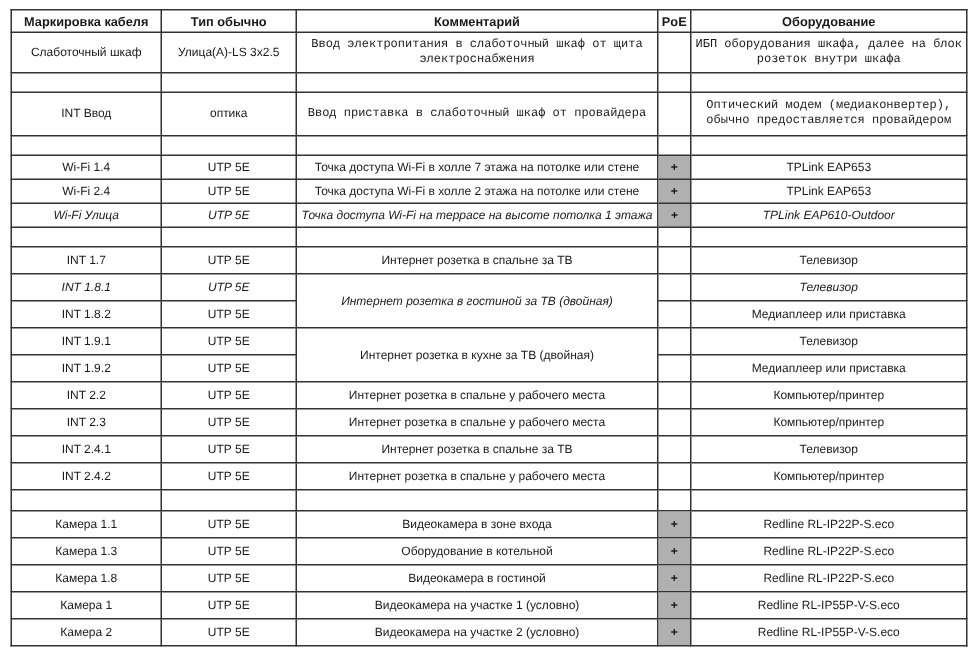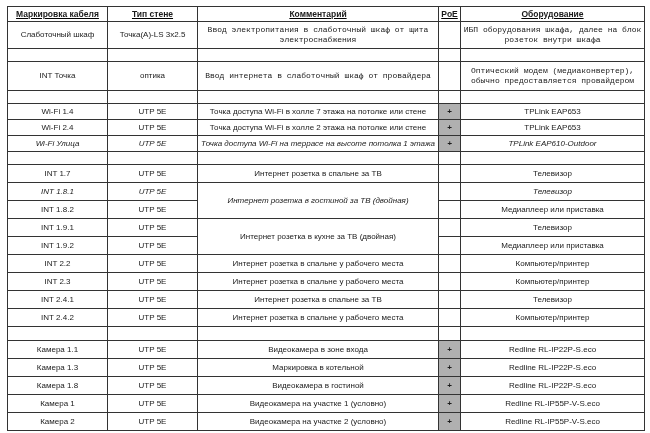--- a/index.html
+++ b/index.html
@@ -56,47 +56,47 @@
 <div class="sheet">
   <table class="cable-table">
     <colgroup>
         <col style="width: 100px;">
         <col style="width: 90px;">
         <col style="width: 241px;">
         <col style="width: 22px;">
         <col style="width: 184px;">
       </colgroup>
     <thead>
-        <tr class="hdr" style="height: 15px; text-decoration: underline;">
+        <tr class="hdr" style="height: 15px;">
           <td>Маркировка кабеля</td>
-          <td>Тип стене</td>
+          <td>Тип обычно</td>
           <td>Комментарий</td>
           <td>PoE</td>
           <td>Оборудование</td>
         </tr>
       </thead>
     <tbody>
         <tr style="height: 27px;">
           <td>Слаботочный шкаф</td>
-          <td>Точка(А)-LS 3x2.5</td>
+          <td>Улица(А)-LS 3x2.5</td>
           <td class="wrap">Ввод электропитания в слаботочный шкаф от щита электроснабжения</td>
           <td></td>
           <td class="wrap">ИБП оборудования шкафа, далее на блок розеток внутри шкафа</td>
         </tr>
         <tr style="height: 13px;">
           <td></td>
           <td></td>
           <td></td>
           <td></td>
           <td></td>
         </tr>
         <tr style="height: 29px;">
-          <td>INT Точка</td>
+          <td>INT Ввод</td>
           <td>оптика</td>
-          <td class="wrap">Ввод интернета в слаботочный шкаф от провайдера</td>
+          <td class="wrap">Ввод приставка в слаботочный шкаф от провайдера</td>
           <td></td>
           <td class="wrap">Оптический модем (медиаконвертер), обычно предоставляется провайдером</td>
         </tr>
         <tr style="height: 13px;">
           <td></td>
           <td></td>
           <td></td>
           <td></td>
           <td></td>
         </tr>
@@ -199,21 +199,21 @@
         <tr style="height: 18px;">
           <td>Камера 1.1</td>
           <td>UTP 5E</td>
           <td>Видеокамера в зоне входа</td>
           <td class="poe-gray">+</td>
           <td>Redline RL-IP22P-S.eco</td>
         </tr>
         <tr style="height: 18px;">
           <td>Камера 1.3</td>
           <td>UTP 5E</td>
-          <td>Маркировка в котельной</td>
+          <td>Оборудование в котельной</td>
           <td class="poe-gray">+</td>
           <td>Redline RL-IP22P-S.eco</td>
         </tr>
         <tr style="height: 18px;">
           <td>Камера 1.8</td>
           <td>UTP 5E</td>
           <td>Видеокамера в гостиной</td>
           <td class="poe-gray">+</td>
           <td>Redline RL-IP22P-S.eco</td>
         </tr>

